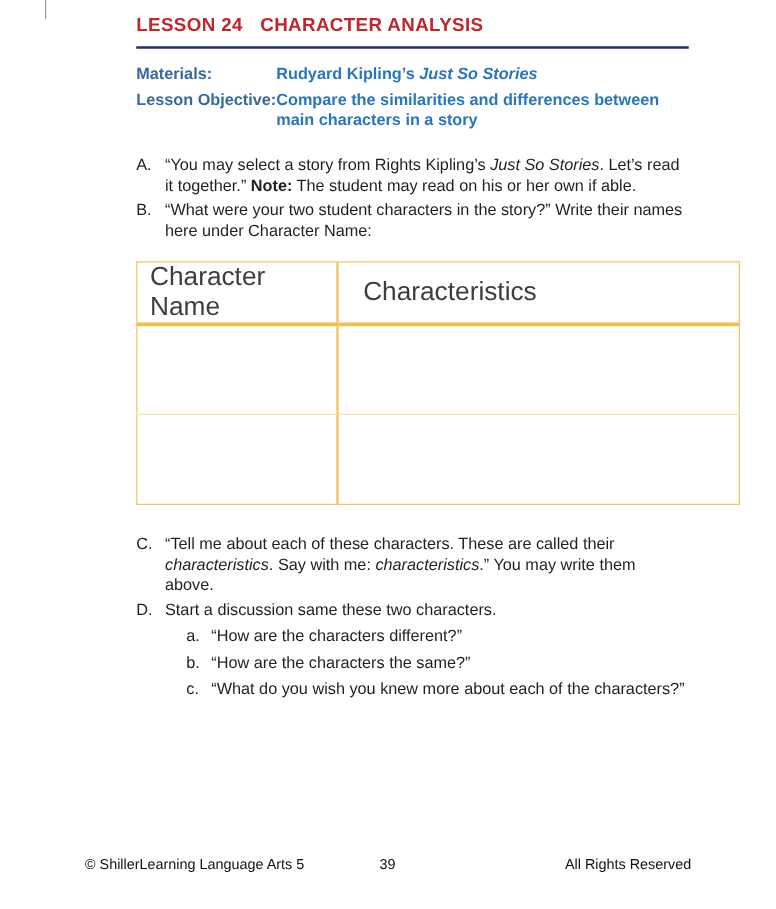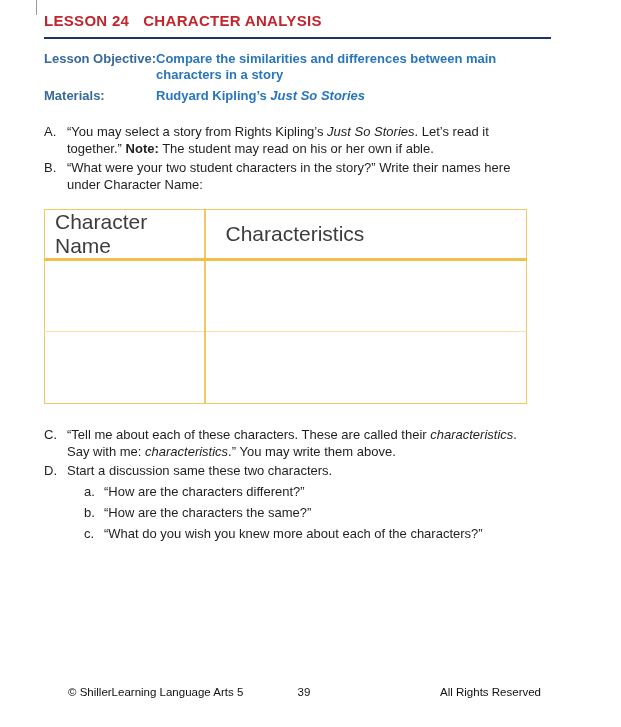--- a/index.html
+++ b/index.html
@@ -3,21 +3,21 @@
 <meta charset="utf-8">
 <style>
   * { margin: 0; padding: 0; box-sizing: border-box; }
   html, body {
     width: 621px; height: 727px;
     background: #ffffff;
     font-family: "Liberation Sans", sans-serif;
     color: #1f1f1f;
     overflow: hidden;
   }
-  .page { position: relative; width: 621px; height: 712px; padding: 12px 70px 0 44px; }
+  .page { position: relative; width: 621px; height: 712px; padding: 12px 70px 0 109px; }
 
   .edge-artifact {
     position: absolute; left: 36px; top: 0;
     width: 1px; height: 15px; background: #9a9a9a;
   }
 
   
   .title {
     font-size: 15px; font-weight: 700; letter-spacing: 0.3px;
     color: #c2252c; line-height: 18px;
@@ -59,21 +59,21 @@
   .char-table tbody tr + tr td { border-top: 1px solid #f6e2a4; }
 
   
   .steps-lower { margin-top: 23px; }
   .sub-list { margin-top: 2px; }
   .sub-item { display: flex; font-size: 13px; line-height: 16.5px; margin-left: 40px; margin-top: 4.5px; }
   .sub-marker { width: 20px; flex: 0 0 20px; }
 
   
   .footer {
-    position: absolute; left: 68px; right: 80px; bottom: 14px;
+    position: absolute; left: 68px; right: 68px; bottom: 14px;
     display: flex; justify-content: space-between; align-items: baseline;
     font-size: 11.5px; color: #111111;
   }
   .footer .page-num {
     position: absolute; left: 50%; transform: translateX(-54%);
   }
 </style>
 </head>
 <body>
 
@@ -81,26 +81,26 @@
 
   <div class="edge-artifact"></div>
 
   <div class="title">
     <span>LESSON 24</span><span class="lesson-name">CHARACTER ANALYSIS</span>
   </div>
   <div class="rule"></div>
 
   <div class="meta">
     <div class="meta-row">
+      <div class="meta-label">Materials:</div>
+      <div class="meta-value"><span>Rudyard Kipling’s </span><span class="italic">Just So Stories</span></div>
+    </div>
+    <div class="meta-row">
       <div class="meta-label">Lesson Objective:</div>
       <div class="meta-value">Compare the similarities and differences between main characters in a story</div>
-    </div>
-    <div class="meta-row">
-      <div class="meta-label">Materials:</div>
-      <div class="meta-value"><span>Rudyard Kipling’s </span><span class="italic">Just So Stories</span></div>
     </div>
   </div>
 
   <div class="steps">
     <div class="step">
       <span class="step-marker">A.</span>
       <span class="step-text"><span>“You may select a story from Rights Kipling’s </span><span class="italic">Just So Stories</span><span>. Let’s read it together.” </span><span class="bold">Note:</span><span> The student may read on his or her own if able.</span></span>
     </div>
     <div class="step">
       <span class="step-marker">B.</span>

